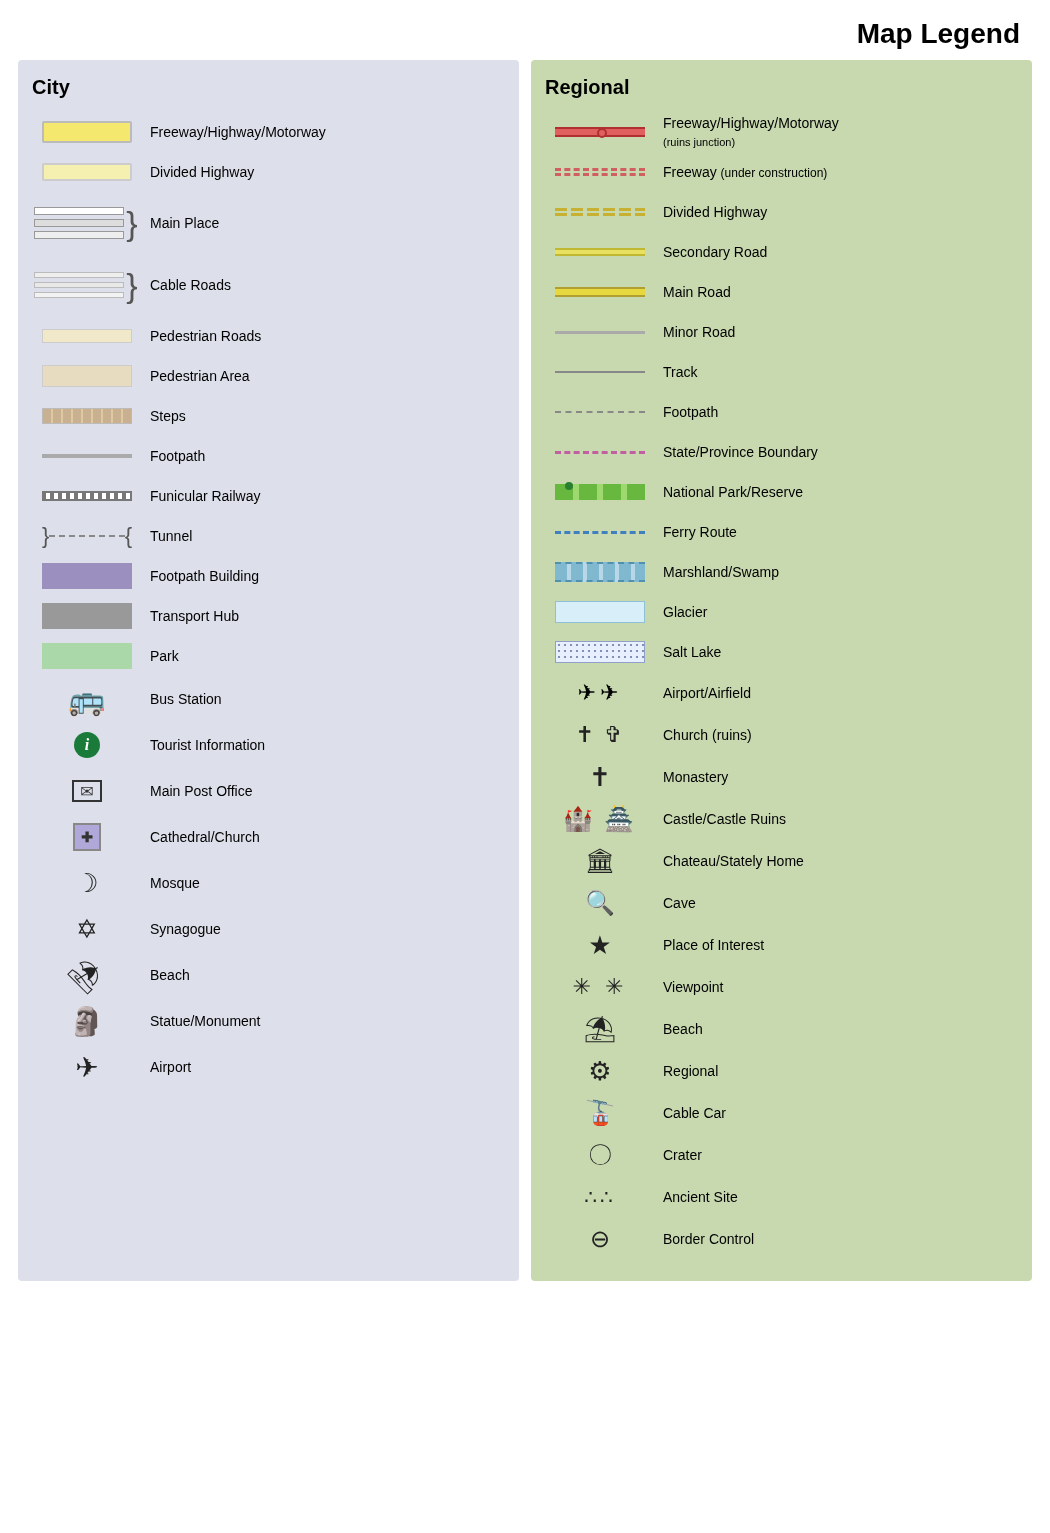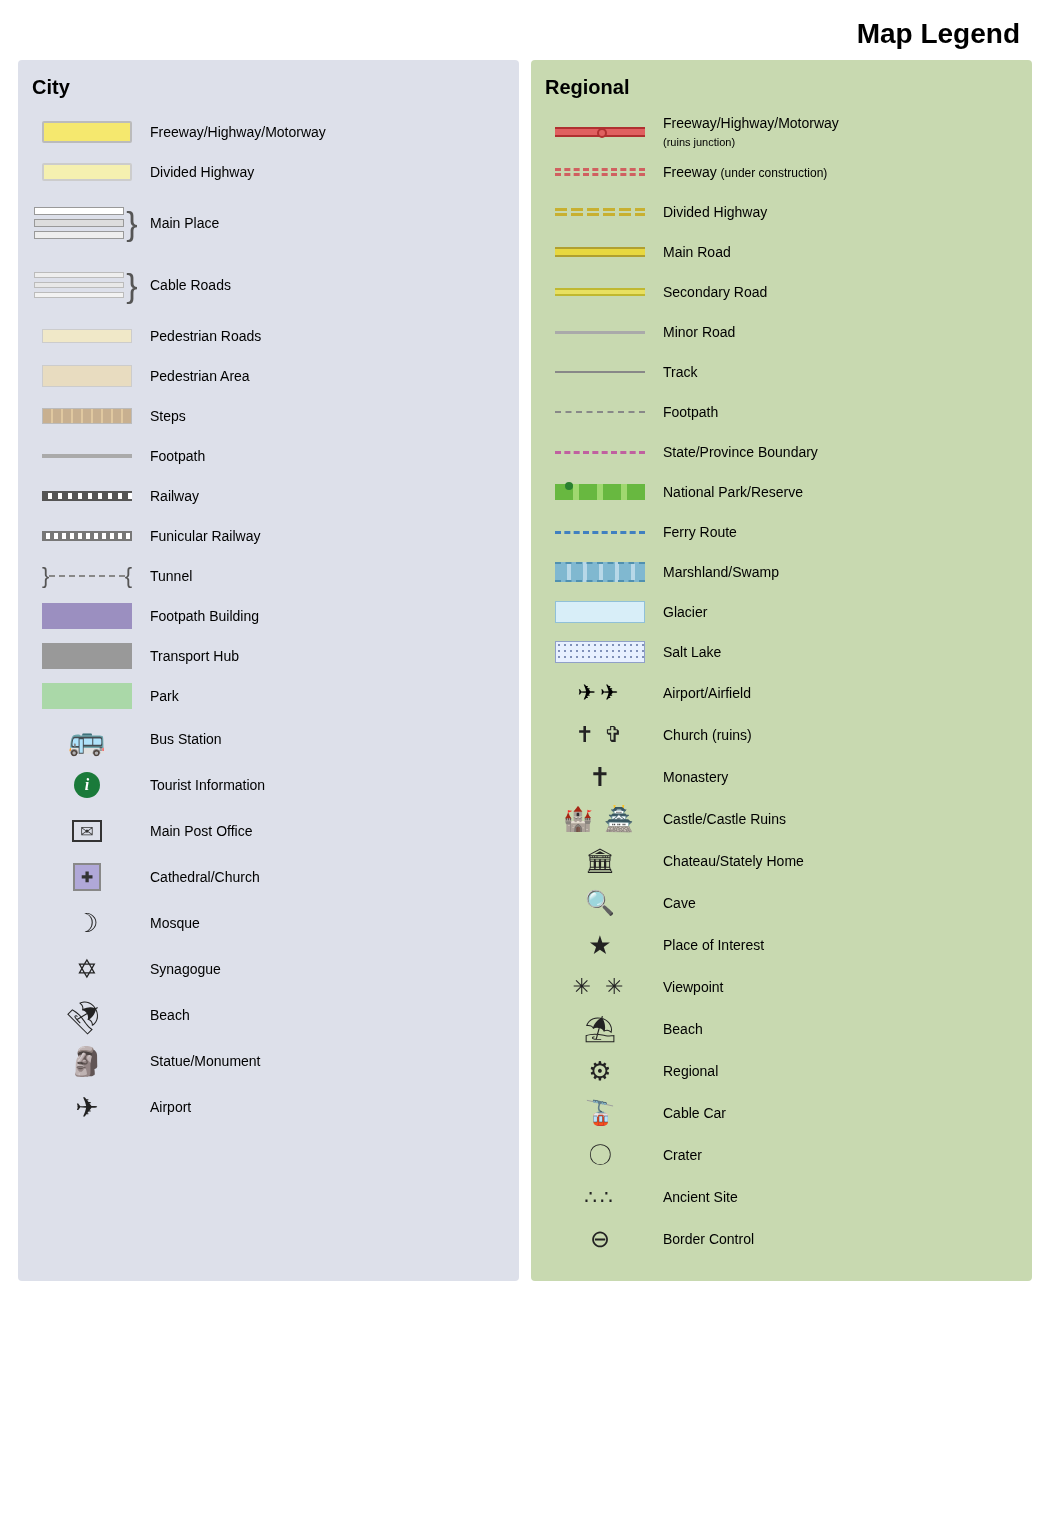--- a/index.html
+++ b/index.html
@@ -309,26 +309,20 @@
       <div class="label">Steps</div>
     </div>
 
     <div class="legend-row">
       <div class="symbol">
           <div class="road-footpath"></div>
         </div>
       <div class="label">Footpath</div>
     </div>
 
-    <div class="legend-row">
-      <div class="symbol">
-          <div class="road-railway"></div>
-        </div>
-      <div class="label">Railway</div>
-    </div>
 
     <div class="legend-row">
       <div class="symbol">
           <div class="road-funicular"></div>
         </div>
       <div class="label">Funicular Railway</div>
     </div>
 
     <div class="legend-row">
       <div class="symbol">
@@ -455,30 +449,30 @@
         <div style="width:90px;">
           <div style="height:3px; background:repeating-linear-gradient(to right, #c8b030 0px, #c8b030 12px, transparent 12px, transparent 16px); margin-bottom:2px;"></div>
           <div style="height:3px; background:repeating-linear-gradient(to right, #c8b030 0px, #c8b030 12px, transparent 12px, transparent 16px);"></div>
         </div>
       </div>
       <div class="label">Divided Highway</div>
     </div>
 
     <div class="legend-row">
       <div class="symbol">
+        <div style="width:90px; height:8px; background:#e8e060; border-top:2px solid #c0b830; border-bottom:2px solid #c0b830;"></div>
+      </div>
+      <div class="label">Secondary Road</div>
+    </div>
+
+    <div class="legend-row">
+      <div class="symbol">
         <div style="width:90px; height:10px; background:#e8d840; border-top:2px solid #b0a030; border-bottom:2px solid #b0a030;"></div>
       </div>
       <div class="label">Main Road</div>
-    </div>
-
-    <div class="legend-row">
-      <div class="symbol">
-        <div style="width:90px; height:8px; background:#e8e060; border-top:2px solid #c0b830; border-bottom:2px solid #c0b830;"></div>
-      </div>
-      <div class="label">Secondary Road</div>
     </div>
 
     <div class="legend-row">
       <div class="symbol">
         <div style="width:90px; height:3px; background:#aaa;"></div>
       </div>
       <div class="label">Minor Road</div>
     </div>
 
     <div class="legend-row">

